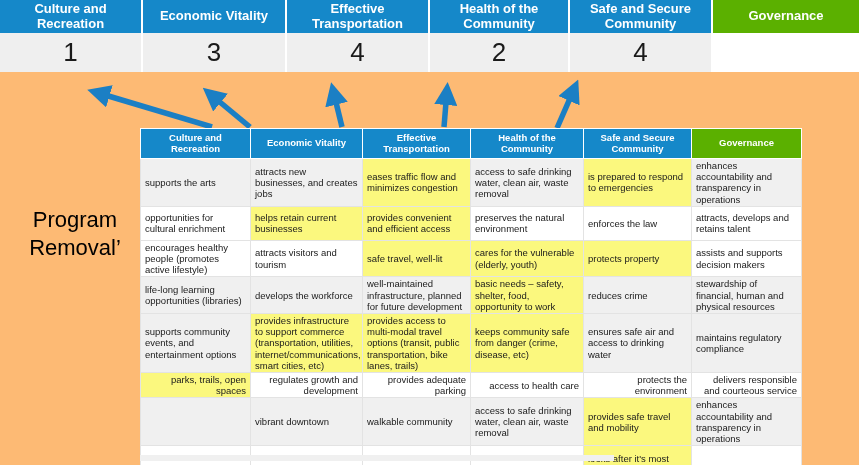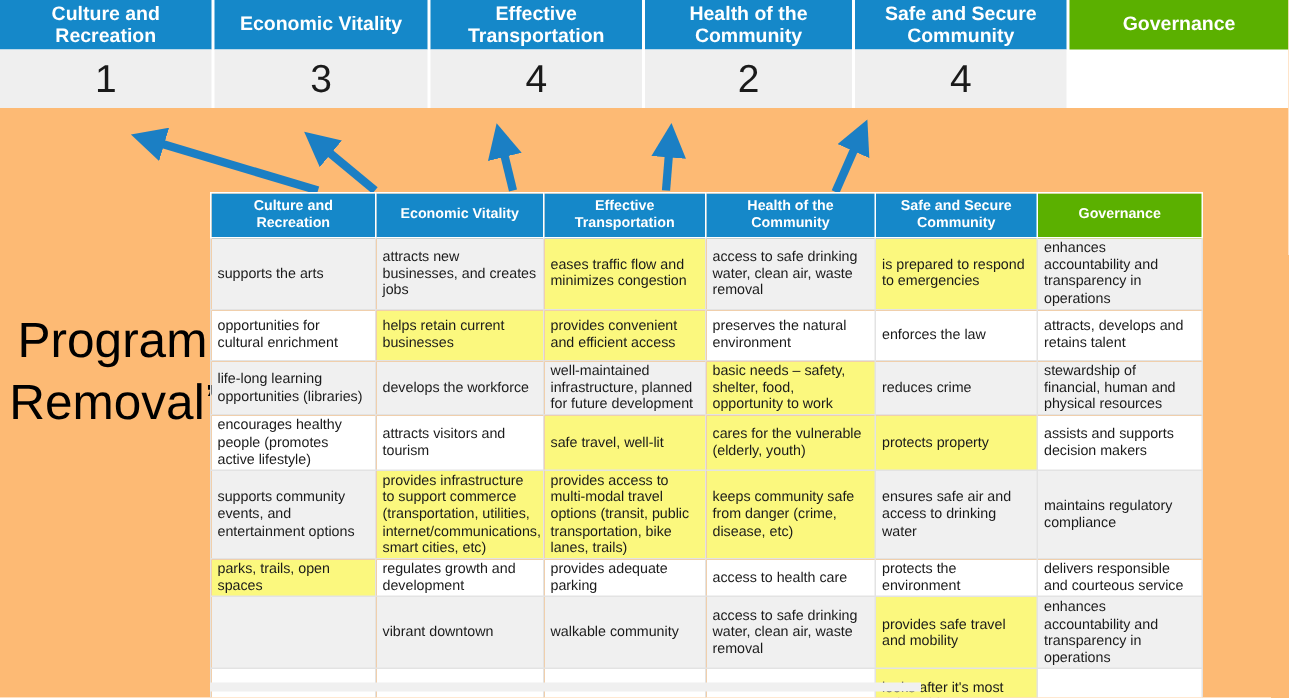--- a/index.html
+++ b/index.html
@@ -18,21 +18,21 @@
   .top-header.green{background:var(--green);}
   .top-score{
     height:39px;background:#efefef;display:flex;align-items:center;justify-content:center;
     font-size:26px;color:#1a1a1a;
   }
   
   .arrows-svg{position:absolute;left:0;top:73px;width:859px;height:55px;}
   
   .program-title{
     position:absolute;left:0;top:206px;width:150px;text-align:center;
-    font-size:33px;line-height:1.25;color:#000;
+    font-size:22px;line-height:1.25;color:#000;
   }
   
   .matrix{
     position:absolute;left:140px;top:128px;border-collapse:collapse;table-layout:fixed;width:661px;
   }
   .matrix th{
     background:var(--blue);color:#fff;font-weight:bold;font-size:9.5px;line-height:1.1;
     border:1px solid #ffffff;height:27px;padding:1px 3px;text-align:center;vertical-align:middle;
   }
   .matrix th.green{background:var(--green);}
@@ -122,45 +122,45 @@
           <td class="band">enhances accountability and transparency in operations</td>
         </tr>
         <tr style="height: 34px;">
           <td class="">opportunities for cultural enrichment</td>
           <td class="hl">helps retain current businesses</td>
           <td class="hl">provides convenient and efficient access</td>
           <td class="">preserves the natural environment</td>
           <td class="">enforces the law</td>
           <td class="">attracts, develops and retains talent</td>
         </tr>
+        <tr style="height: 33px;">
+          <td class="">encourages healthy people (promotes active lifestyle)</td>
+          <td class="">attracts visitors and tourism</td>
+          <td class="hl">safe travel, well-lit</td>
+          <td class="hl">cares for the vulnerable (elderly, youth)</td>
+          <td class="hl">protects property</td>
+          <td class="">assists and supports decision makers</td>
+        </tr>
         <tr style="height: 34px;">
           <td class="band">life-long learning opportunities (libraries)</td>
           <td class="band">develops the workforce</td>
           <td class="band">well-maintained infrastructure, planned for future development</td>
           <td class="hl">basic needs – safety, shelter, food, opportunity to work</td>
           <td class="band">reduces crime</td>
           <td class="band">stewardship of financial, human and physical resources</td>
-        </tr>
-        <tr style="height: 33px;">
-          <td class="">encourages healthy people (promotes active lifestyle)</td>
-          <td class="">attracts visitors and tourism</td>
-          <td class="hl">safe travel, well-lit</td>
-          <td class="hl">cares for the vulnerable (elderly, youth)</td>
-          <td class="hl">protects property</td>
-          <td class="">assists and supports decision makers</td>
         </tr>
         <tr style="height: 59px;">
           <td class="band">supports community events, and entertainment options</td>
           <td class="hl">provides infrastructure to support commerce (transportation, utilities, internet/communications, smart cities, etc)</td>
           <td class="hl">provides access to multi-modal travel options (transit, public transportation, bike lanes, trails)</td>
           <td class="hl">keeps community safe from danger (crime, disease, etc)</td>
           <td class="band">ensures safe air and access to drinking water</td>
           <td class="band">maintains regulatory compliance</td>
         </tr>
-        <tr style="height: 20px;">
+        <tr style="height: 20px; text-align: right;">
           <td class="hl">parks, trails, open spaces</td>
           <td class="">regulates growth and development</td>
           <td class="">provides adequate parking</td>
           <td class="">access to health care</td>
           <td class="">protects the environment</td>
           <td class="">delivers responsible and courteous service</td>
         </tr>
         <tr style="height: 35px;">
           <td class="band"></td>
           <td class="band">vibrant downtown</td>

